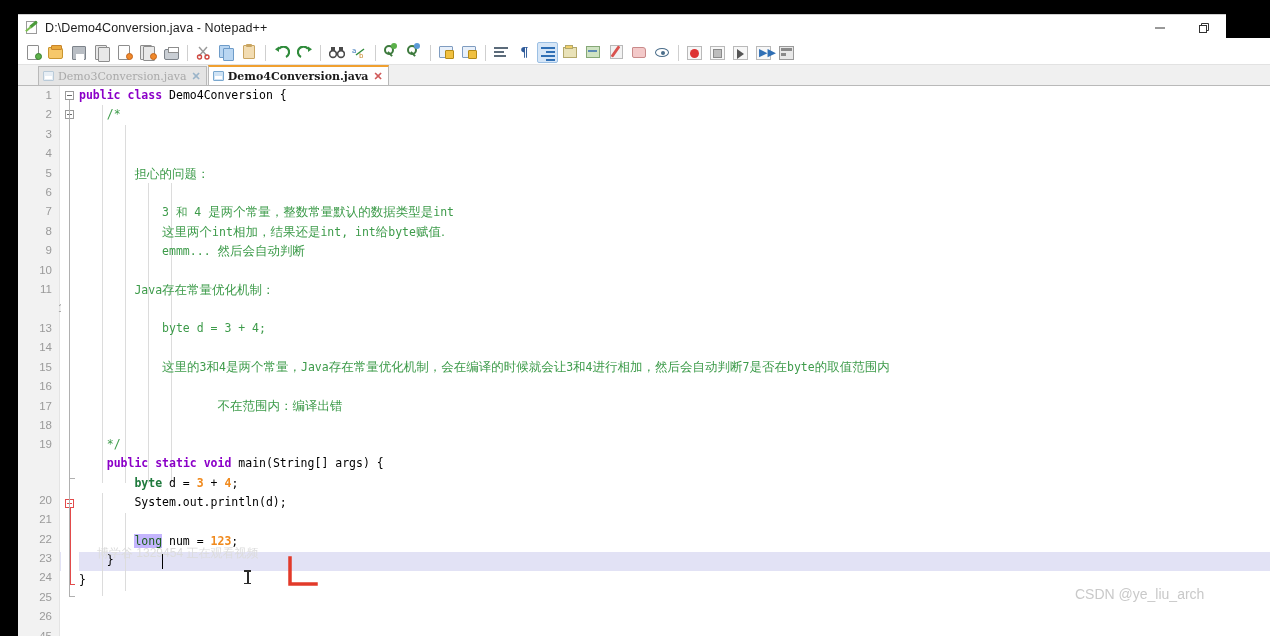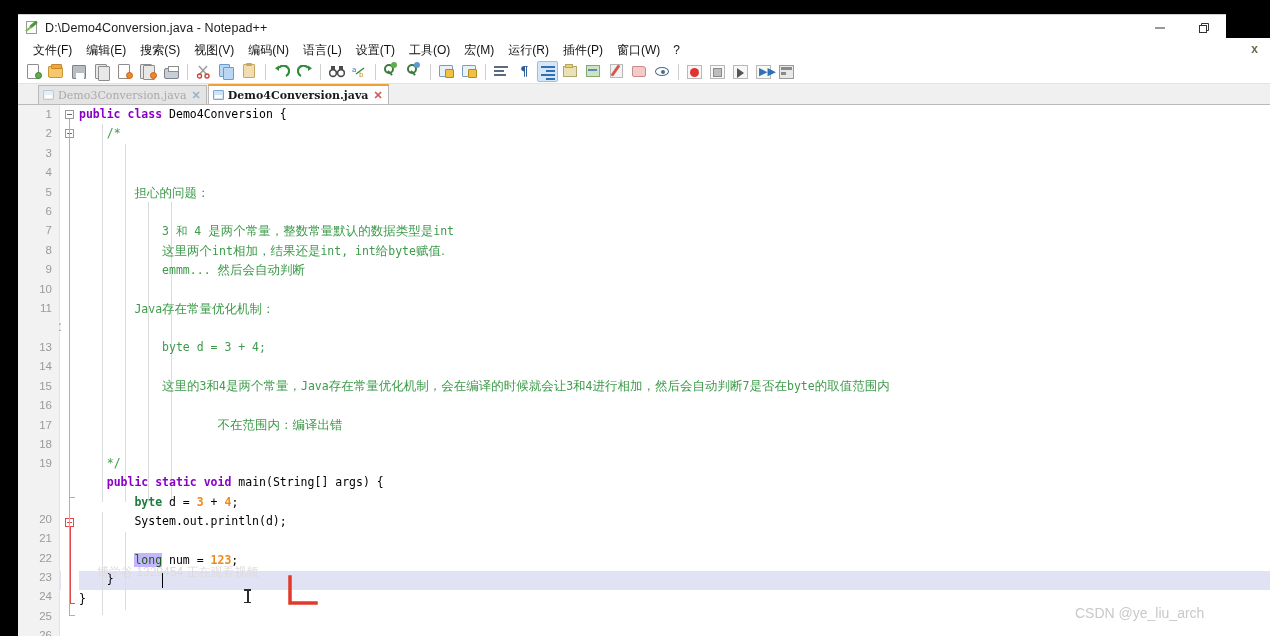--- a/index.html
+++ b/index.html
@@ -330,36 +330,20 @@
         </div>
         <div class="winbtn">
           <svg width="12" height="12" viewBox="0 0 12 12">
             <line x1="1.5" y1="1.5" x2="10.5" y2="10.5" stroke="#333" stroke-width="1"></line>
             <line x1="10.5" y1="1.5" x2="1.5" y2="10.5" stroke="#333" stroke-width="1"></line>
           </svg>
         </div>
       </div>
     </div>
 
-    <div class="menubar">
-      <div class="menuitem">文件(F)</div>
-      <div class="menuitem">编辑(E)</div>
-      <div class="menuitem">搜索(S)</div>
-      <div class="menuitem">视图(V)</div>
-      <div class="menuitem">编码(N)</div>
-      <div class="menuitem">语言(L)</div>
-      <div class="menuitem">设置(T)</div>
-      <div class="menuitem">工具(O)</div>
-      <div class="menuitem">宏(M)</div>
-      <div class="menuitem">运行(R)</div>
-      <div class="menuitem">插件(P)</div>
-      <div class="menuitem">窗口(W)</div>
-      <div class="menuitem qm">?</div>
-      <div class="doc-close-x">x</div>
-    </div>
 
     <div class="toolbar">
 
       <div class="tb-btn">
         <span class="ic doc-sh" style="left:4px;top:3px;"></span>
         <span class="ic" style="left:12px;top:11px;width:7px;height:7px;border-radius:50%;background:#5bb04a;border:1px solid #3c7f2f;"></span>
       </div>
       <div class="tb-btn">
         <span class="ic fold-sh" style="left:2px;top:5px;"></span>
         <span class="ic" style="left:5px;top:3px;width:11px;height:5px;background:#e9a93c;border:1px solid #c9852b;border-radius:1px;"></span>

